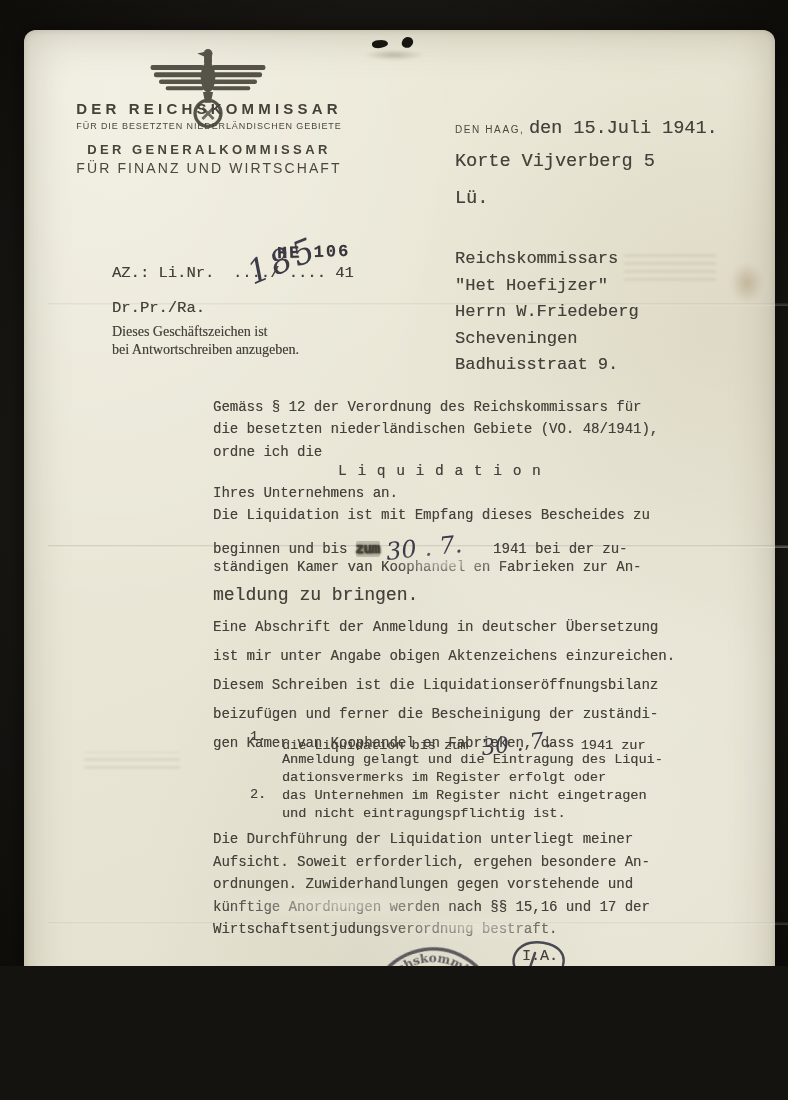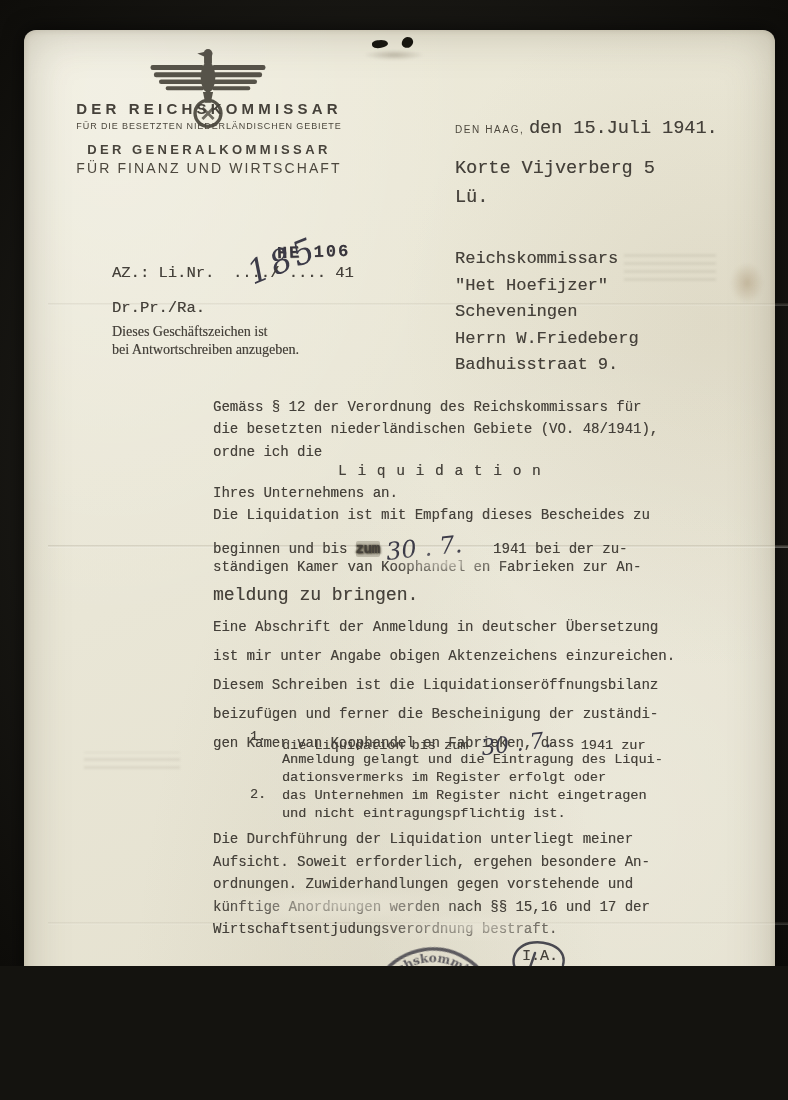--- a/index.html
+++ b/index.html
@@ -99,36 +99,36 @@
       <div class="lh2">FÜR DIE BESETZTEN NIEDERLÄNDISCHEN GEBIETE</div>
       <div class="lh3">DER GENERALKOMMISSAR</div>
       <div class="lh4">FÜR FINANZ UND WIRTSCHAFT</div>
     </div>
 
     <div class="abs" style="left:431px; top:88px;">
       <div style="white-space:nowrap;">
         <span class="sans-small">DEN HAAG,</span>
         <span class="tw" style="font-size:18.5px;">den 15.Juli 1941.</span>
       </div>
-      <div class="tw" style="font-size:18.5px; margin-top:19px;">Korte Vijverberg 5</div>
-      <div class="tw" style="font-size:18.5px; margin-top:8px;">Lü.</div>
+      <div class="tw" style="font-size:18.5px; margin-top:12px;">Korte Vijverberg 5</div>
+      <div class="tw" style="font-size:18.5px; margin-top:16px;">Lü.</div>
     </div>
 
     <div class="abs tw" style="left:253px; top:213px; font-size:17px; font-weight:bold; letter-spacing:2px; color:#38353d; transform:rotate(-2deg);">HE 106</div>
     <div class="abs hw" style="left:222px; top:211px; font-size:33px; transform:rotate(-22deg); letter-spacing:3px;">185</div>
     <div class="abs tw prewrap" style="left:88px; top:234px; font-size:15.5px;">AZ.: Li.Nr.  ..../ .... 41</div>
     <div class="abs tw" style="left:88px; top:269px; font-size:15.5px;">Dr.Pr./Ra.</div>
     <div class="abs tw prewrap" style="left:88px; top:293px; font-size:14px; line-height:17.5px;font-family:Liberation Serif, serif;">Dieses Geschäftszeichen ist
 bei Antwortschreiben anzugeben.</div>
 
     <div class="abs" style="left:431px; top:216px;">
       <div class="tw" style="font-size:17px; line-height:26.6px;">Reichskommissars</div>
       <div class="tw" style="font-size:17px; line-height:26.6px;">"Het Hoefijzer"</div>
+      <div class="tw" style="font-size:17px; line-height:26.6px;">Herrn W.Friedeberg</div>
       <div class="tw" style="font-size:17px; line-height:26.6px;">Scheveningen</div>
-      <div class="tw" style="font-size:17px; line-height:26.6px;">Herrn W.Friedeberg</div>
       <div class="tw" style="font-size:17px; line-height:26.6px;">Badhuisstraat 9.</div>
     </div>
 
     <div class="abs tw prewrap" style="left:189px; top:366px; font-size:14px; line-height:22.4px;">Gemäss § 12 der Verordnung des Reichskommissars für
 die besetzten niederländischen Gebiete (VO. 48/1941),
 ordne ich die</div>
     <div class="abs tw" style="left:314px; top:433px; font-size:14.5px; letter-spacing:1px;">L i q u i d a t i o n</div>
     <div class="abs tw" style="left:189px; top:455px; font-size:14px;">Ihres Unternehmens an.</div>
 
     <div class="abs tw" style="left:189px; top:477px; font-size:14px;">Die Liquidation ist mit Empfang dieses Bescheides zu</div>

